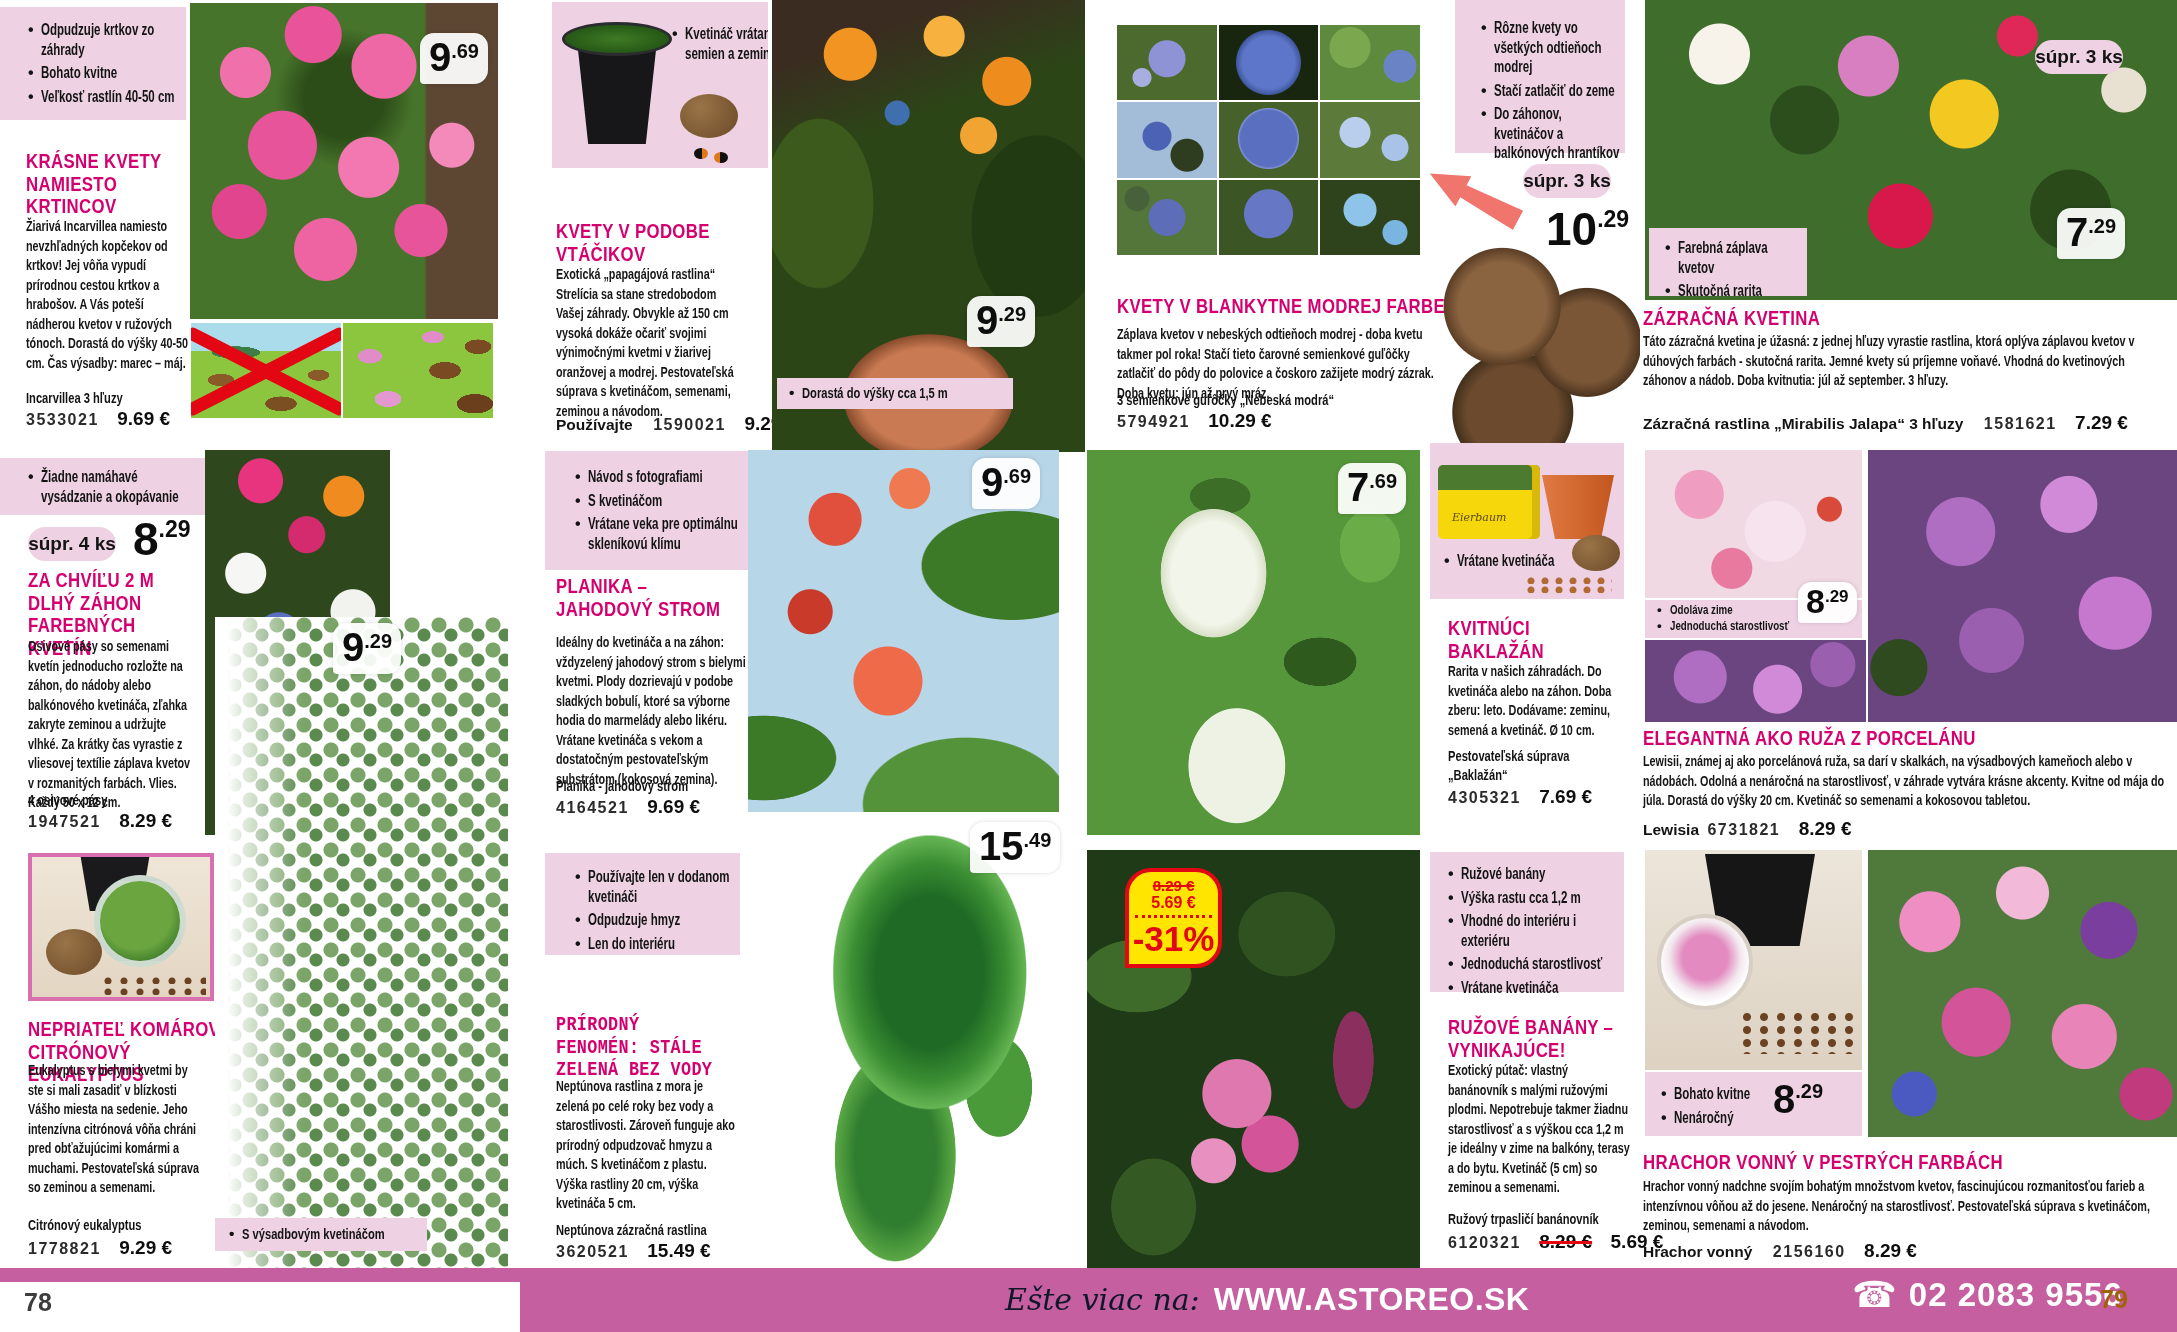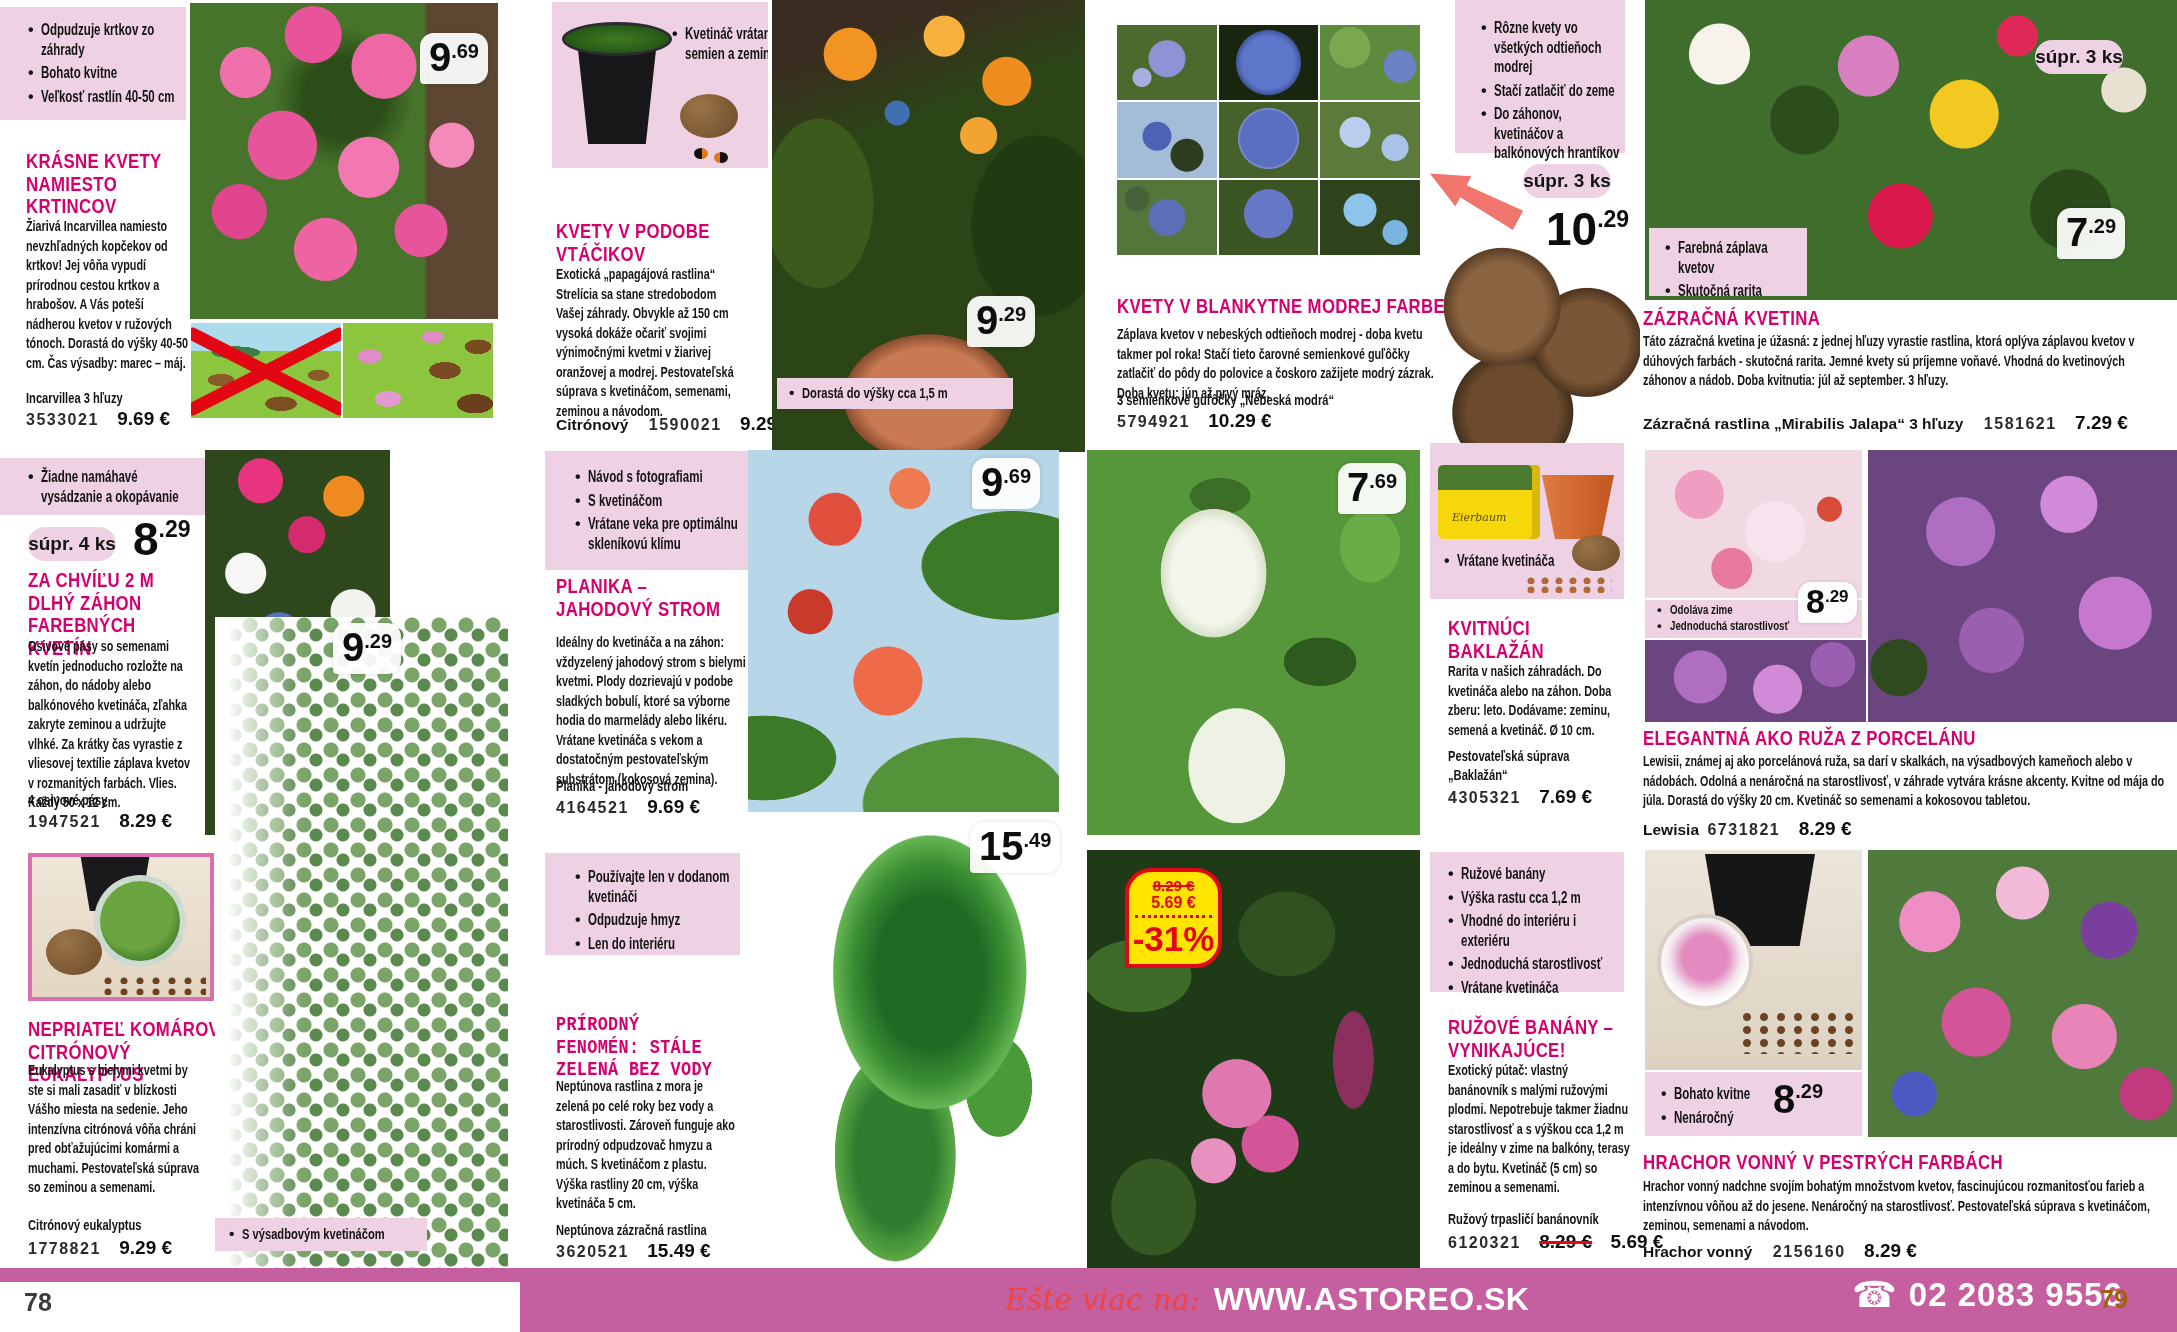--- a/index.html
+++ b/index.html
@@ -48,21 +48,21 @@
   .disc{position:absolute;width:97px;height:100px;background:#ffe500;border:4px solid #e30613;
         border-radius:26px 26px 26px 0;box-sizing:border-box;text-align:center;padding-top:5px;}
   .dold{color:#e30613;font-weight:bold;font-size:15px;
         text-decoration:line-through;text-decoration-thickness:2px;}
   .dnew{color:#e30613;font-weight:bold;font-size:16px;}
   .ddiv{border-top:3px dotted #e30613;margin:3px 6px;}
   .dpct{color:#e30613;font-weight:bold;font-size:35px;line-height:1;}
   
   .footbar{position:absolute;background:#c55f9f;}
   .pgnum{position:absolute;font-weight:bold;font-size:25px;color:#3c3c3c;}
-  .script{font-family:"DejaVu Serif",serif;font-style:italic;font-size:30px;color:#ef4444;}
+  .script{font-family:"DejaVu Serif",serif;font-style:italic;font-size:30px;color:#0f172a;}
   .site{font-weight:bold;font-size:32px;color:#ffffff;letter-spacing:.5px;}
   .phone{font-weight:bold;font-size:33px;color:#ffffff;letter-spacing:1px;}
   
   .xb{position:absolute;left:-8%;top:44%;width:116%;height:13px;background:#e30613;border-radius:4px;}
   
   .grid9{display:grid;grid-template-columns:1fr 1fr 1fr;grid-template-rows:1fr 1fr 1fr;gap:2px;
          width:100%;height:100%;}
   .grid9>div{width:100%;height:100%;}
   
   .arrow{position:absolute;background:#f0756d;
@@ -142,21 +142,21 @@
       <div class="cx72">Kvetináč vrátane semien a zeminy</div>
       </div>
   </div>
   <div class="ttl" style="left:556px;top:220px;width:185px;">
     <div class="cx84">KVETY V PODOBE VTÁČIKOV</div>
     </div>
   <div class="bod" style="left:556px;top:264px;width:190px;">
     <div class="cx72">Exotická „papagájová rastlina“ Strelícia sa stane stredobodom Vašej záhrady. Obvykle až 150 cm vysoká dokáže očariť svojimi výnimočnými kvetmi v žiarivej oranžovej a modrej. Pestovateľská súprava s kvetináčom, semenami, zeminou a návodom.</div>
     </div>
   <div class="iline" style="left:556px;top:413px;">
-    <span class="pn" style="position:static;margin-right:16px;">Citrónový</span>
+    <span class="pn" style="position:static;margin-right:16px;">Používajte</span>
     <span class="ino">1590021</span>
     <span class="ipr">9.29 €</span>
   </div>
 
   <div class="ph" style="left:772px;top:0;width:313px;height:452px;background-color:#2c4517;background-image:
        radial-gradient(circle at 25% 12%,#f29422 0 26px,rgba(0,0,0,0) 27px),
        radial-gradient(circle at 55% 8%,#f7b13e 0 20px,rgba(0,0,0,0) 21px),
        radial-gradient(circle at 75% 18%,#ef8c1e 0 24px,rgba(0,0,0,0) 25px),
        radial-gradient(circle at 40% 25%,#3f6fae 0 12px,rgba(0,0,0,0) 13px),
        radial-gradient(circle at 66% 30%,#f2a432 0 18px,rgba(0,0,0,0) 19px),

